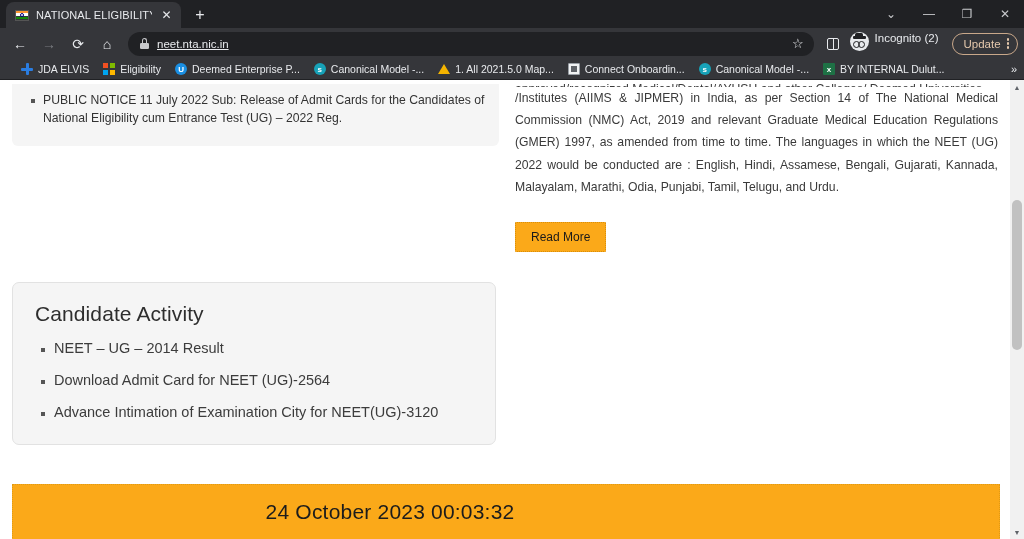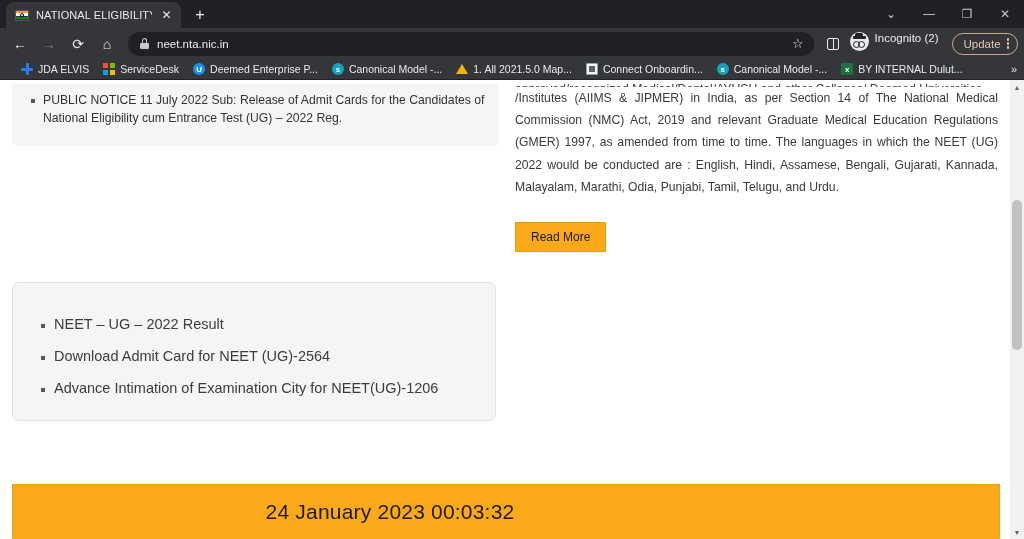--- a/index.html
+++ b/index.html
@@ -57,21 +57,21 @@
   .navbtn.disabled { color: #7a7c80; }
   .omnibox {
     flex: 1 1 auto; height: 24px; background: #202124; border-radius: 13px;
     display: flex; align-items: center; padding: 0 10px; margin: 0 5px 0 6px;
     color: #e8eaed; font-size: 11.5px; gap: 8px; min-width: 0;
   }
   .lock { width: 9px; height: 11px; flex: 0 0 9px; position: relative; margin-left: 2px; }
   .lock-body { position:absolute; bottom:0; left:0; width:9px; height:6.5px; background:#c8c9cc; border-radius:1.2px; }
   .lock-shackle { position:absolute; top:0; left:2px; width:5px; height:5px;
                   border:1.4px solid #c8c9cc; border-bottom:none; border-radius:3px 3px 0 0; }
-  .url { white-space: nowrap; overflow: hidden; }
+  .url { white-space: nowrap; overflow: hidden; text-decoration: underline; }
   .omni-right { margin-left: auto; display: flex; align-items: center; gap: 2px; }
   .star { color: #e8eaed; font-size: 13px; }
 
   .tb-icon { width: 26px; height: 26px; display:flex; align-items:center; justify-content:center; color:#e8eaed; }
   .sidepanel-ico { width: 12px; height: 12px; border: 1.4px solid #e8eaed; border-radius: 2px; position: relative; }
   .sidepanel-ico::after { content:""; position:absolute; right:0; top:0; bottom:0; width:4px;
                           border-left:1.4px solid #e8eaed; }
 
   .incognito {
     display: flex; align-items: flex-start; gap: 6px; height: 24px;
@@ -263,21 +263,21 @@
       <span class="bm-ico ic-jda"></span>
       <span>JDA ELVIS</span>
     </div>
     <div class="bm">
       <span class="bm-ico ic-ms">
           <span></span>
           <span></span>
           <span></span>
           <span></span>
         </span>
-      <span>ServiceDesk</span>
+      <span>Eligibility</span>
     </div>
     <div class="bm">
       <span class="bm-ico ic-tenrox"></span>
       <span>Deemed Enterprise P...</span>
     </div>
     <div class="bm">
       <span class="bm-ico ic-canon"></span>
       <span>Canonical Model -...</span>
     </div>
     <div class="bm">
@@ -314,29 +314,30 @@
         <div class="col-right">
           <div class="para">
             <span class="clipped">approved/recognized Medical/Dental/AYUSH and other Colleges/ Deemed Universities</span>
             <span>/Institutes (AIIMS &amp; JIPMER) in India, as per Section 14 of The National Medical Commission (NMC) Act, 2019 and relevant Graduate Medical Education Regulations (GMER) 1997, as amended from time to time. The languages in which the NEET (UG) 2022 would be conducted are : English, Hindi, Assamese, Bengali, Gujarati, Kannada, Malayalam, Marathi, Odia, Punjabi, Tamil, Telugu, and Urdu.</span>
           </div>
           <div class="readmore">Read More</div>
         </div>
       </div>
 
       <div class="activity-card">
+        <div class="activity-title">Candidate Activity</div>
         <ul>
-          <li>NEET – UG – 2022 Result</li>
+          <li>NEET – UG – 2014 Result</li>
           <li>Download Admit Card for NEET (UG)-2564</li>
-          <li>Advance Intimation of Examination City for NEET(UG)-1206</li>
+          <li>Advance Intimation of Examination City for NEET(UG)-3120</li>
         </ul>
       </div>
 
       <div class="datebar">
-        <span class="datetext">24 January 2023 00:03:32</span>
+        <span class="datetext">24 October 2023 00:03:32</span>
       </div>
 
     </div>
 
     <div class="scrollgutter">
       <div class="scroll-arrow" style="top:0">▲</div>
       <div class="scrollthumb" style="top:120px;height:150px;"></div>
       <div class="scroll-arrow" style="bottom:0">▼</div>
     </div>
   </div>

